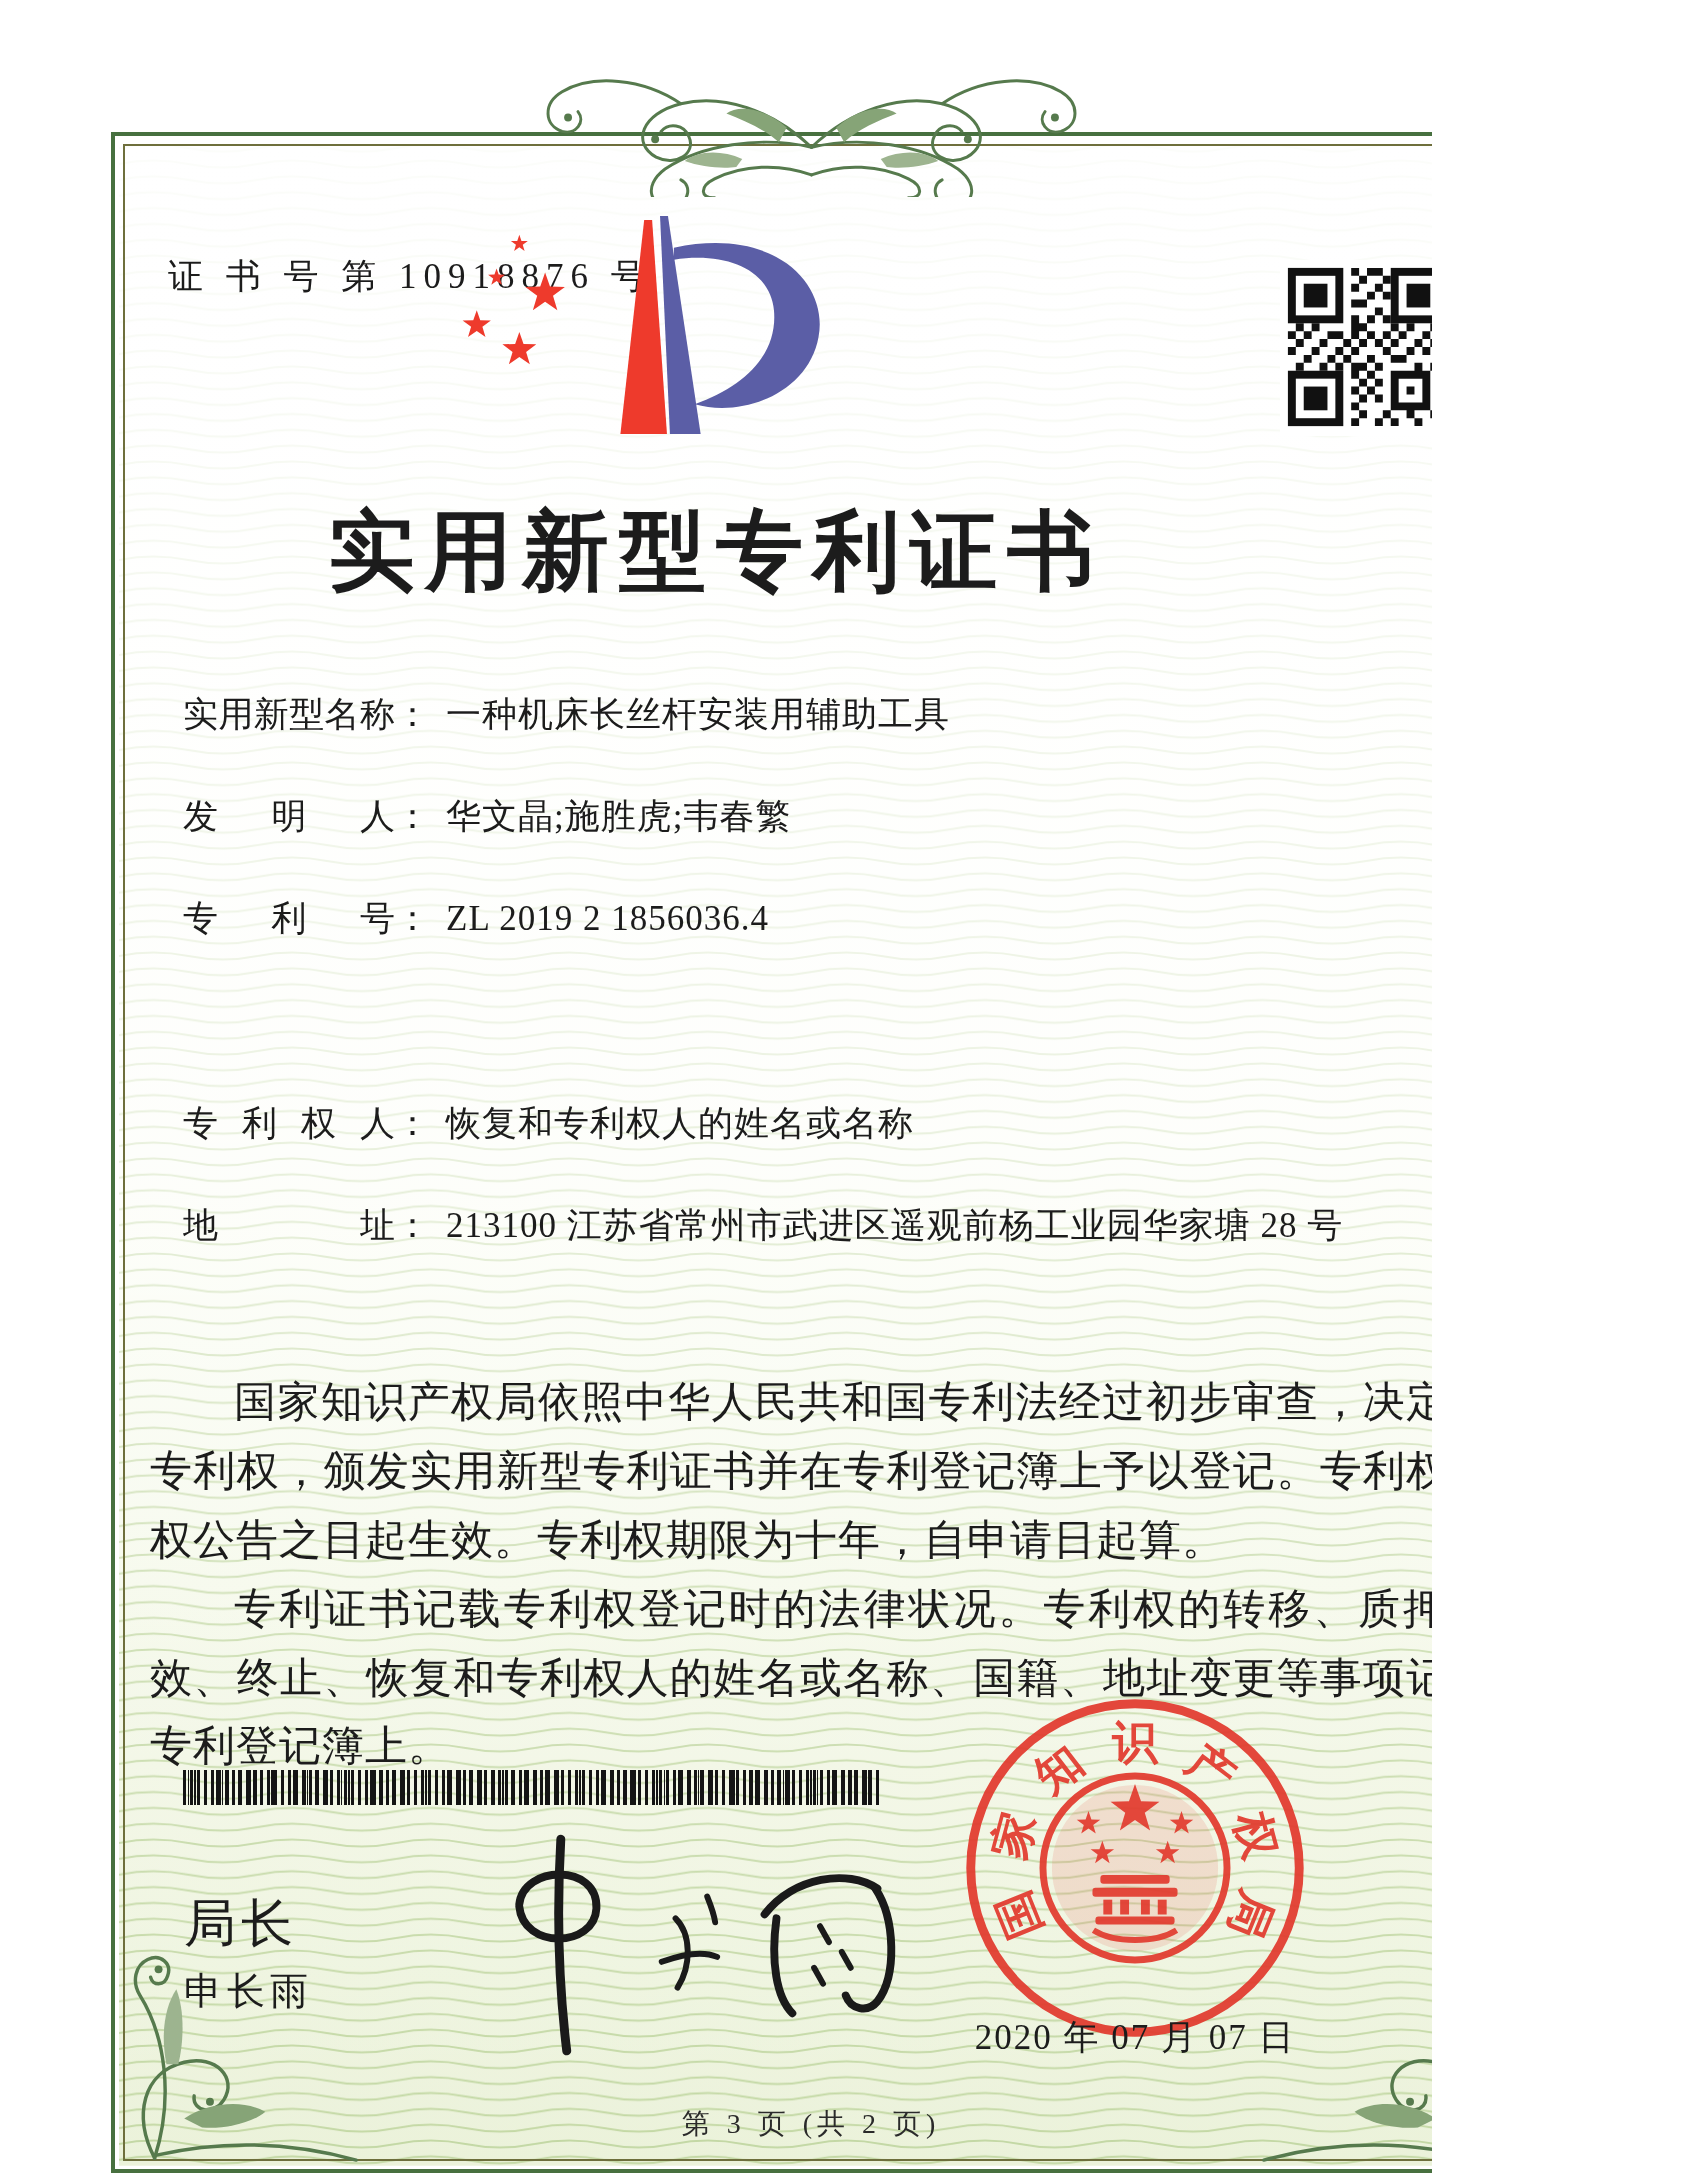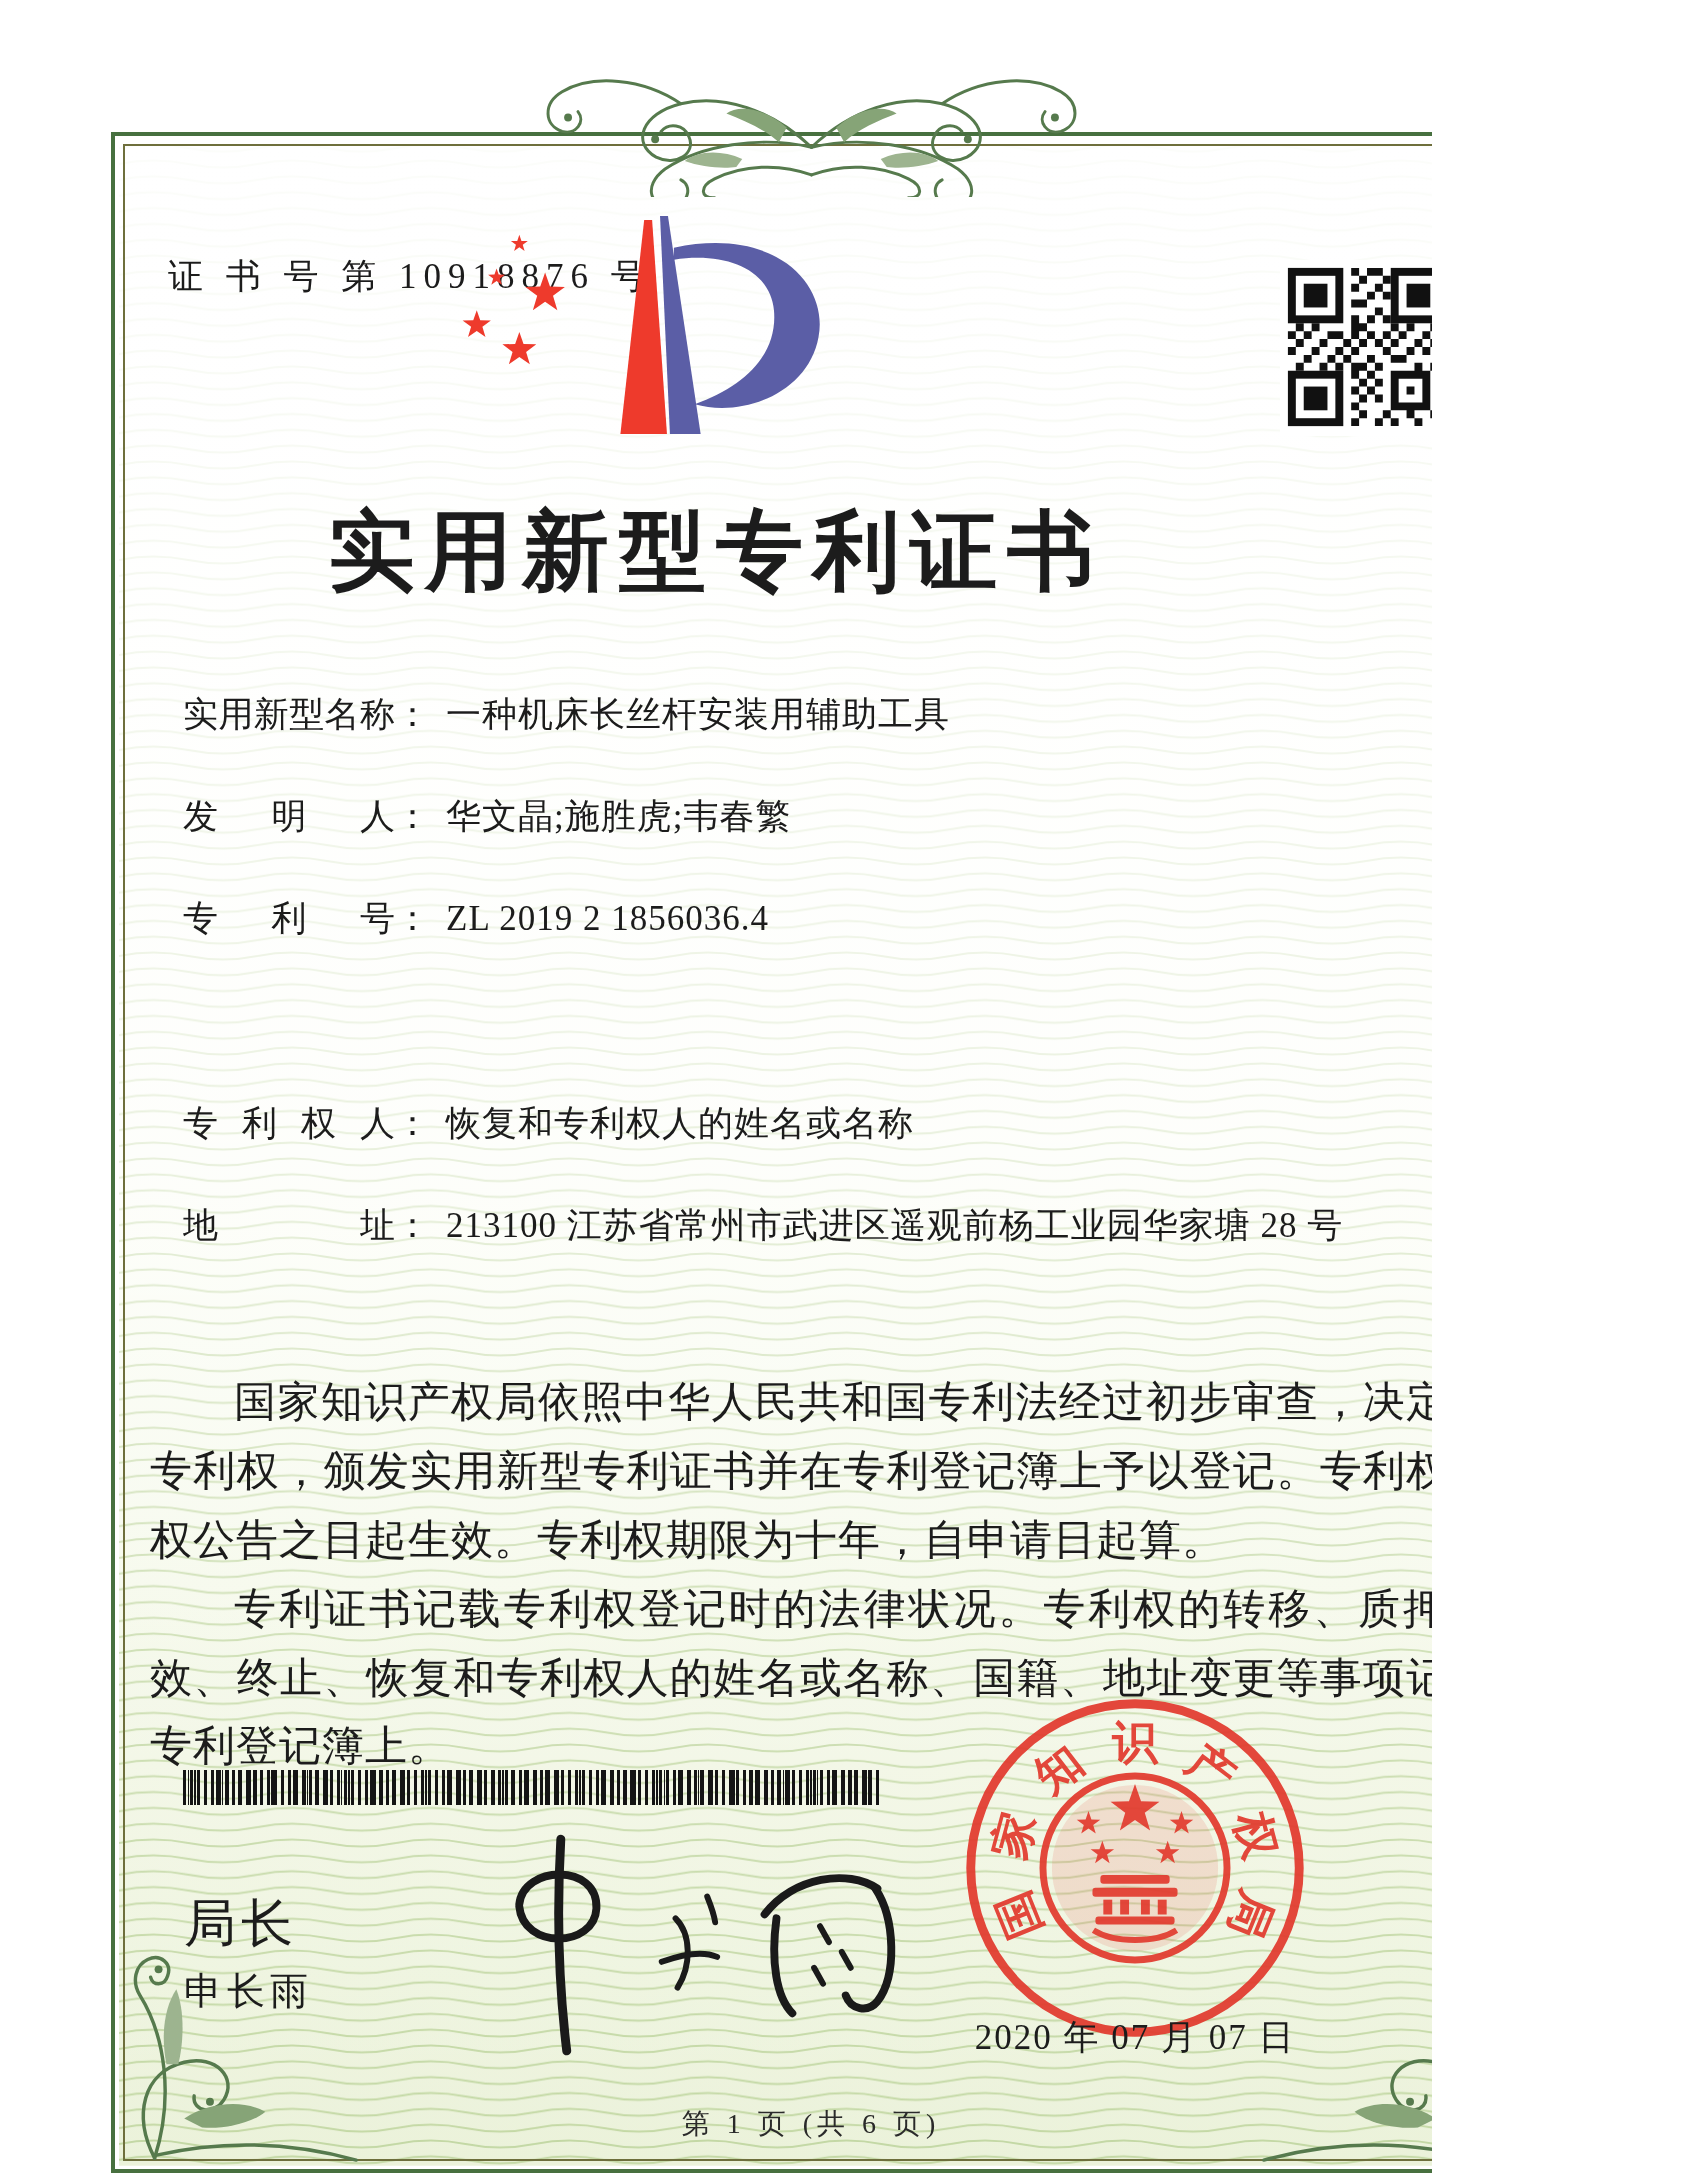--- a/index.html
+++ b/index.html
@@ -251,16 +251,16 @@
         <rect x="195" y="221" width="9" height="15"></rect>
         <rect x="212" y="221" width="9" height="15"></rect>
         <rect x="149" y="238" width="80" height="8" rx="3"></rect>
       </g>
       <path d="M147,252 A52,24 0 0 0 231,252" fill="none" stroke-width="6"></path>
     </g>
   </svg>
 
   <div class="abs seal-date">2020 年 07 月 07 日</div>
 
-  <div class="abs z5 footer">第 1 页 (共 6 页)</div>
+  <div class="abs z5 footer">第 3 页 (共 2 页)</div>
 
 </div>
 
 
 </body></html>

